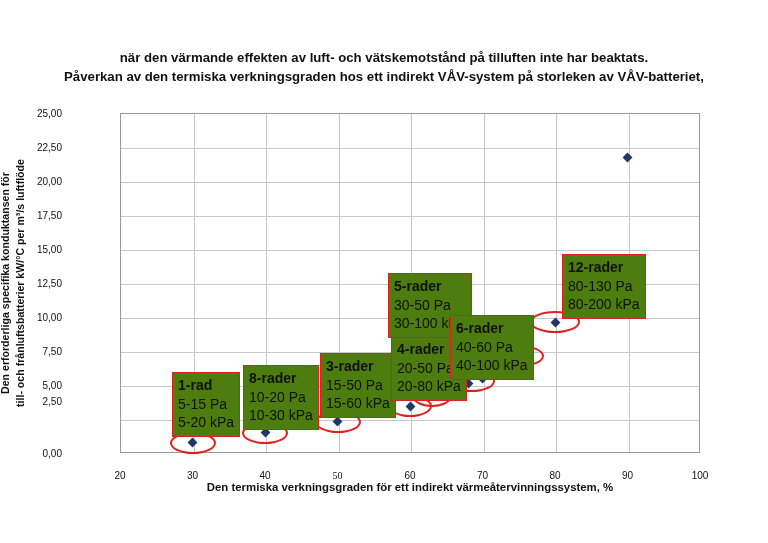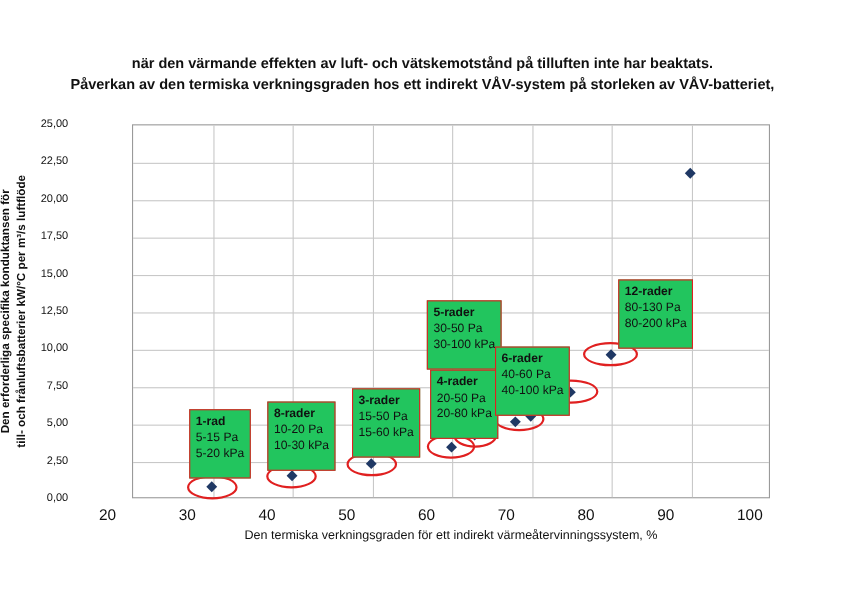--- a/index.html
+++ b/index.html
@@ -67,23 +67,24 @@
     width: 60px;
     text-align: right;
     font-size: 10px;
     color: #111111;
     transform: translateY(-50%);
   }
   .xtick {
     position: absolute;
     width: 60px;
     margin-left: -30px;
-    text-align: left;
-    font-size: 14px;
-    color: #111111;
+    text-align: center;
+    font-size: 10px;
+    color: #111111;
+    margin-top: 10px;
   }
   #y-axis-title {
     position: absolute;
     left: -2px;
     top: 113px;
     width: 340px;
     height: 46px;
     transform-origin: 0 0;
     transform: rotate(-90deg) translate(-340px, 0);
     text-align: center;
@@ -92,21 +93,21 @@
     line-height: 1.4;
     color: #111111;
   }
   #x-axis-title {
     position: absolute;
     left: 120px;
     top: 481px;
     width: 580px;
     text-align: center;
     font-size: 11.4px;
-    font-weight: normal;
+    font-weight: bold;
     color: #111111;
   }
   
   .point {
     position: absolute;
     width: 7px;
     height: 7px;
     margin-left: -3.5px;
     margin-top: -3.5px;
     background: #1f3864;
@@ -117,24 +118,24 @@
     position: absolute;
     border: 2px solid #e02020;
     border-radius: 50%;
     box-sizing: border-box;
     background: transparent;
   }
   
   .callout {
     position: absolute;
     border: 1.6px solid #e02020;
-    background: #22c55e;
+    background: #4d7c0f;
     box-sizing: border-box;
-    padding: 3px 5px 14px 5px;
-    font-size: 11px;
+    padding: 3px 5px 4px 5px;
+    font-size: 14px;
     line-height: 1.33;
     color: #111111;
     white-space: nowrap;
   }
   .callout .cl-title {
     display: block;
     font-weight: bold;
   }
   .callout .cl-line {
     display: block;
@@ -172,28 +173,28 @@
       <div class="gridline-h" style="top: 170px;"></div>
       <div class="gridline-h" style="top: 136px;"></div>
       <div class="gridline-h" style="top: 102px;"></div>
       <div class="gridline-h" style="top: 68px;"></div>
       <div class="gridline-h" style="top: 34px;"></div>
     </div>
 
 <div class="xtick" style="left: 120px; top: 460px;">20</div>
     <div class="xtick" style="left: 192.5px; top: 460px;">30</div>
     <div class="xtick" style="left: 265px; top: 460px;">40</div>
-    <div class="xtick" style="left: 337.5px; top: 460px;">50</div>
+    <div class="xtick" style="left: 337.5px; top: 460px; font-family: Liberation Serif, serif;">50</div>
     <div class="xtick" style="left: 410px; top: 460px;">60</div>
     <div class="xtick" style="left: 482.5px; top: 460px;">70</div>
     <div class="xtick" style="left: 555px; top: 460px;">80</div>
     <div class="xtick" style="left: 627.5px; top: 460px;">90</div>
     <div class="xtick" style="left: 700px; top: 460px;">100</div>
     <div class="ytick" style="top: 453px;">0,00</div>
-    <div class="ytick" style="top: 419px; text-align: right;">2,50</div>
+    <div class="ytick" style="top: 401px; text-align: right;">2,50</div>
     <div class="ytick" style="top: 385px;">5,00</div>
     <div class="ytick" style="top: 351px;">7,50</div>
     <div class="ytick" style="top: 317px;">10,00</div>
     <div class="ytick" style="top: 283px;">12,50</div>
     <div class="ytick" style="top: 249px;">15,00</div>
     <div class="ytick" style="top: 215px;">17,50</div>
     <div class="ytick" style="top: 181px;">20,00</div>
     <div class="ytick" style="top: 147px;">22,50</div>
     <div class="ytick" style="top: 113px;">25,00</div>
     <div class="point" style="left: 192.5px; top: 442.8px; background: rgb(31, 56, 100);"></div>

